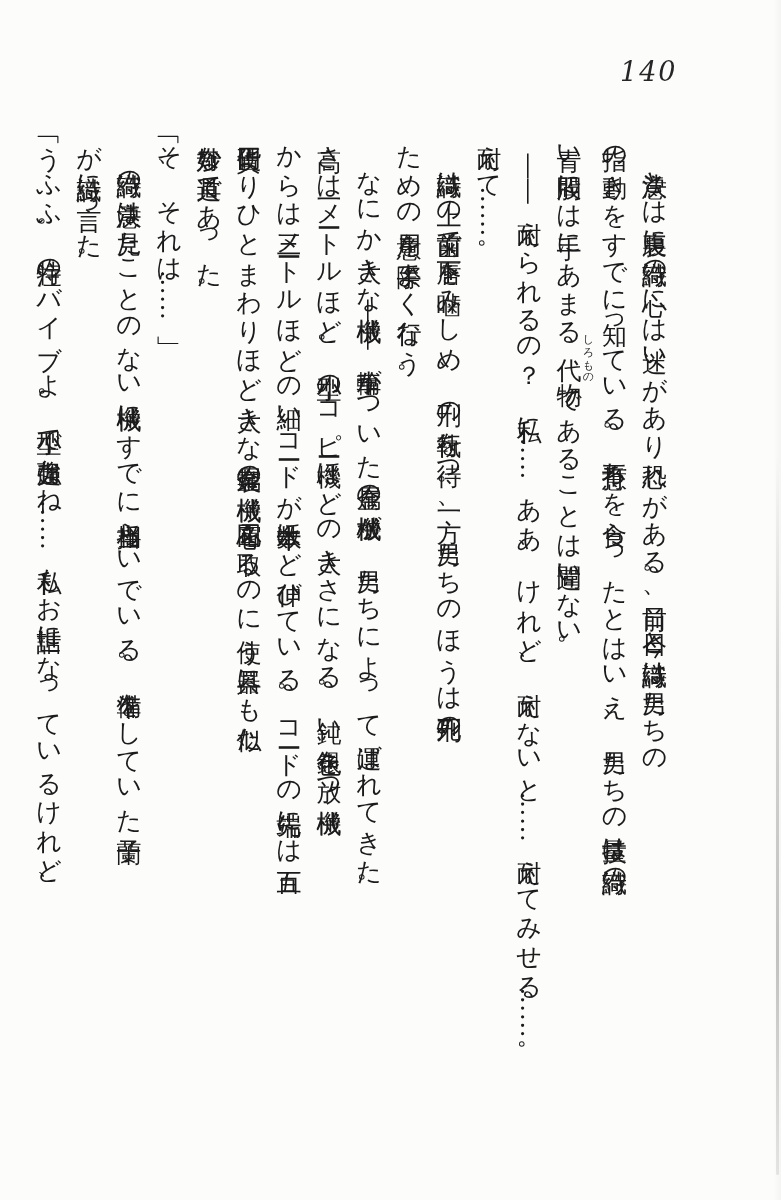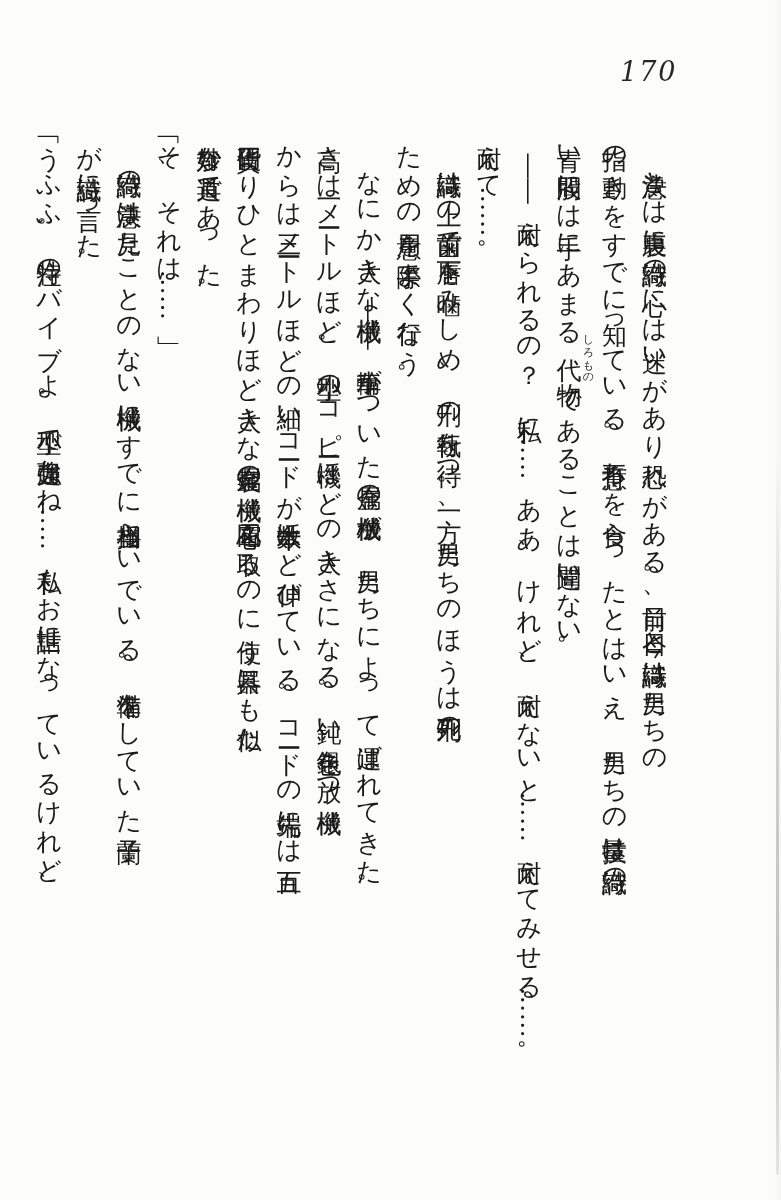--- a/index.html
+++ b/index.html
@@ -72,21 +72,21 @@
     width: 8px;
     height: 1200px;
     background: linear-gradient(to right, rgba(0,0,0,0), rgba(0,0,0,0.03));
   }
 </style>
 </head>
 <body>
 
 <div class="page">
 
-  <div class="page-number">170</div>
+  <div class="page-number">140</div>
 
   <div class="text-area">
     <p class="line">　決意とは裏腹に詩織の心には迷いがあり恐れがある。前日、今日と詩織は男たちの</p>
     <p class="line">指の動きをすでに知っている。不意打ちを食らったとはいえ、男たちの技量は詩織の</p>
     <p class="line"><span>青い股間には手にあまる</span><ruby><span>代物</span><rt>しろもの</rt></ruby><span>であることは間違いない。</span></p>
     <p class="line">　――耐えられるの？　私に……ああ、けれど、耐えないと……耐えてみせる……。</p>
     <p class="line">耐えて……。</p>
     <p class="line">　詩織は上の前歯で下唇を噛みしめ、刑の執行を待つ。一方、男たちのほうは死刑の</p>
     <p class="line">ための用意を手際よく行なう。</p>
     <p class="line">　なにか大きな機械――車輪がついた金属の機械が、男たちによって運ばれてきた。</p>

